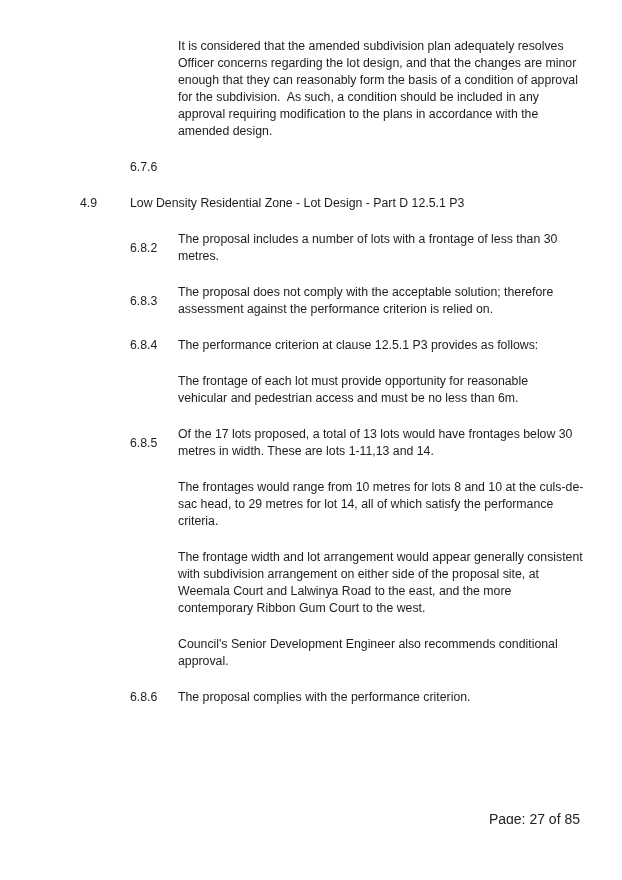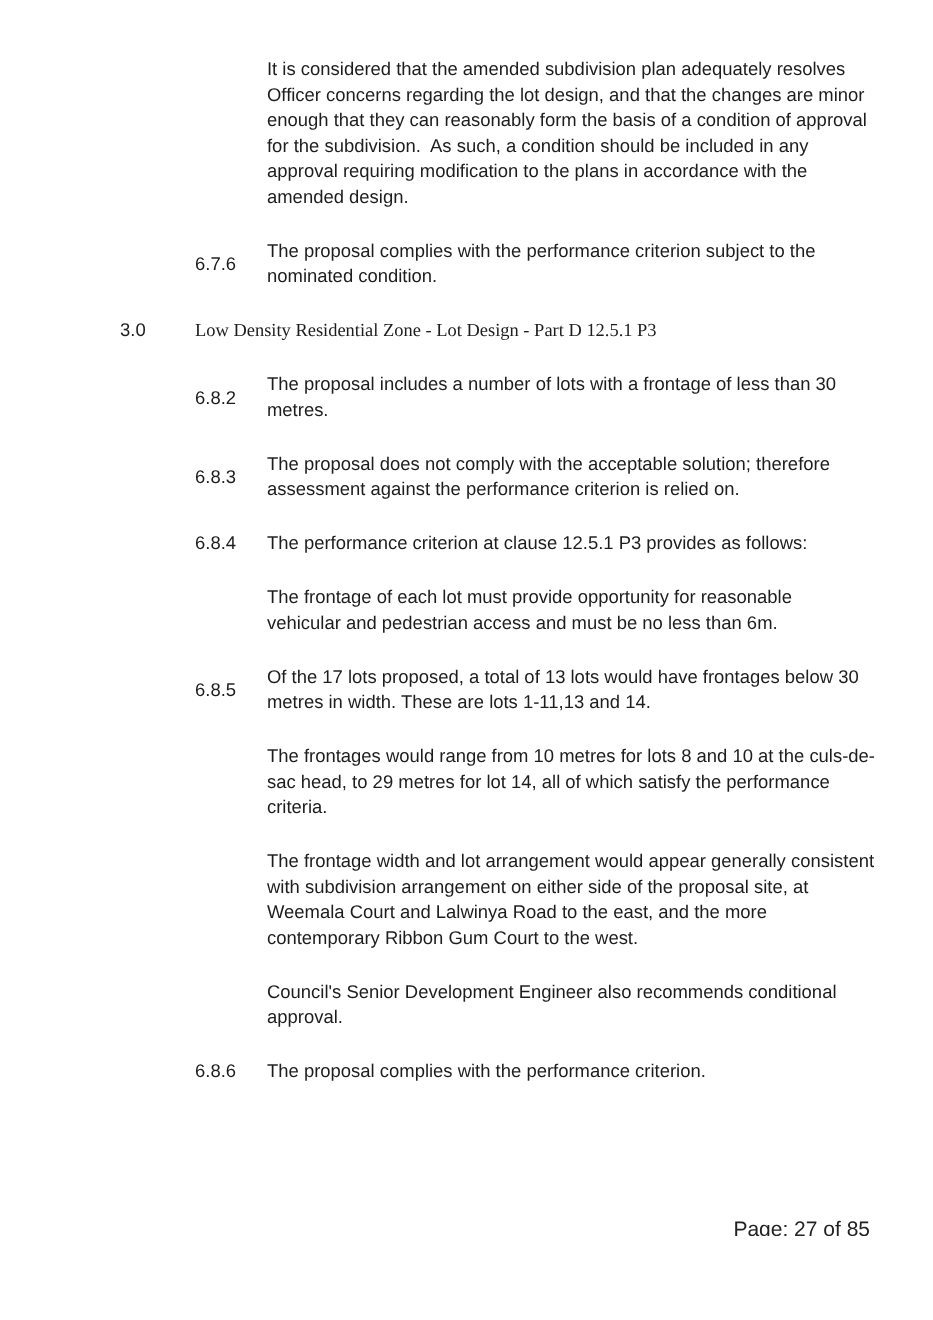--- a/index.html
+++ b/index.html
@@ -36,21 +36,20 @@
   
   .row {
     display: flex;
     align-items: center;
   }
   .row.l1 .num {
     flex: 0 0 50px;
   }
   .row.l1 .text {
     width: 450px;
-    font-family: Liberation Serif, serif;
   }
   
   .row.l2 {
     margin-left: 50px;
   }
   .row.l2 .num {
     flex: 0 0 48px;
   }
   .row.l2 .text {
     width: 410px;
@@ -74,25 +73,24 @@
 
 <div class="page">
   <div class="content">
 
     <div class="block para">
       <div class="text">It is considered that the amended subdivision plan adequately resolves Officer concerns regarding the lot design, and that the changes are minor enough that they can reasonably form the basis of a condition of approval for the subdivision.  As such, a condition should be included in any approval requiring modification to the plans in accordance with the amended design.</div>
     </div>
 
     <div class="block row l2">
       <div class="num">6.7.6</div>
-      <div class="text">The proposal complies with the performance criterion subject to the nominated condition.</div>
     </div>
 
     <div class="block row l1">
-      <div class="num">3.0</div>
+      <div class="num">4.9</div>
       <div class="text">Low Density Residential Zone - Lot Design - Part D 12.5.1 P3</div>
     </div>
 
 
     <div class="block row l2">
       <div class="num">6.8.2</div>
       <div class="text">The proposal includes a number of lots with a frontage of less than 30 metres.</div>
     </div>
 
     <div class="block row l2">

